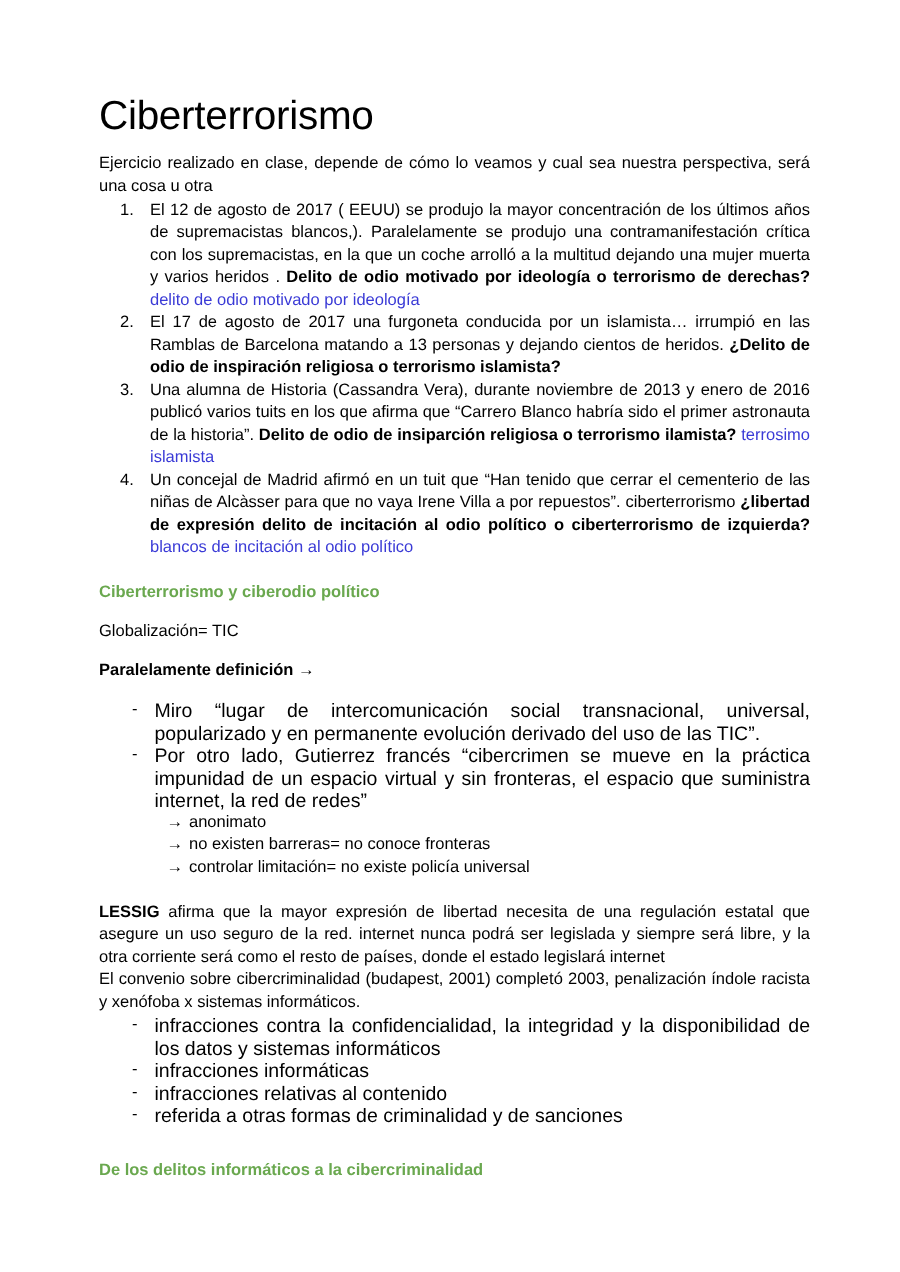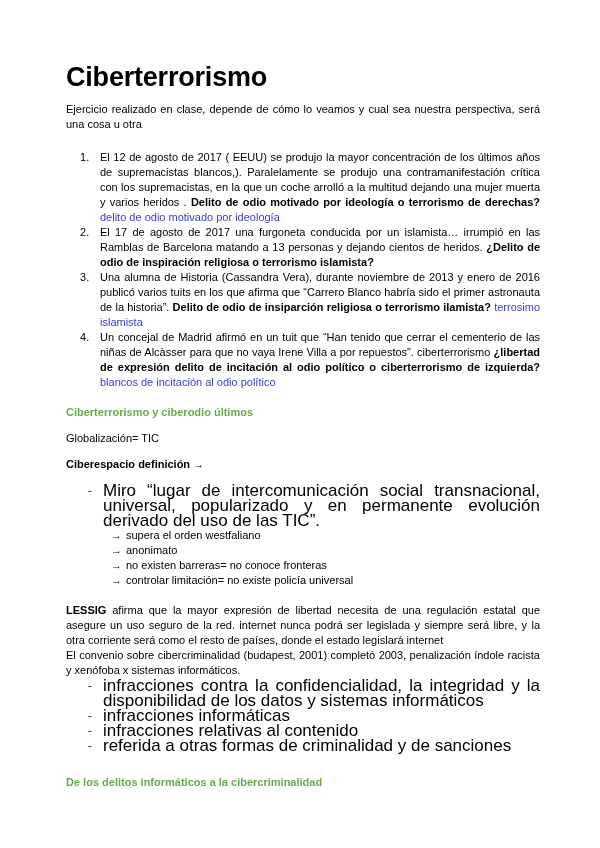--- a/index.html
+++ b/index.html
@@ -17,34 +17,34 @@
   .page {
     width: 600px;
     height: 848px;
     background: #ffffff;
     box-sizing: border-box;
     padding: 62px 60px 0 66px;
     position: relative;
   }
   .doc-title {
     font-size: 27px;
-    font-weight: 700;
+    font-weight: 400;
     line-height: 1.15;
     letter-spacing: -0.2px;
     margin: 0 0 9px 0;
     color: #000000;
   }
   .body-text {
     font-size: 11px;
     line-height: 15px;
     text-align: justify;
     margin: 0;
   }
   .intro {
-    margin-bottom: 18px;
+    margin-bottom: 1px;
   }
   ol.numbered {
     margin: 0;
     padding: 0;
     list-style: none;
     counter-reset: itm;
   }
   ol.numbered > li {
     counter-increment: itm;
     position: relative;
@@ -65,21 +65,21 @@
     line-height: 15px;
   }
   ul.dashes {
     margin: 0;
     padding: 0;
     list-style: none;
   }
   ul.dashes > li {
     position: relative;
     padding-left: 37px;
-    font-size: 17px;
+    font-size: 13px;
     line-height: 15px;
     text-align: justify;
   }
   ul.dashes > li::before {
     content: "-";
     position: absolute;
     left: 22px;
     top: 0;
     font-size: 11px;
     line-height: 15px;
@@ -133,30 +133,30 @@
 
   <ol class="numbered">
     <li><span>El 12 de agosto de 2017 ( EEUU) se produjo la mayor concentración de los últimos años de supremacistas blancos,). Paralelamente se produjo una contramanifestación crítica con los supremacistas, en la que un coche arrolló a la multitud dejando una mujer muerta y varios heridos . </span><span class="bold">Delito de odio motivado por ideología o terrorismo de derechas? </span><span class="link">delito de odio motivado por ideología</span></li>
     <li><span>El 17 de agosto de 2017 una furgoneta conducida por un islamista… irrumpió en las Ramblas de Barcelona matando a 13 personas y dejando cientos de heridos. </span><span class="bold">¿Delito de odio de inspiración religiosa o terrorismo islamista?</span><span class="link"></span></li>
     <li><span>Una alumna de Historia (Cassandra Vera), durante noviembre de 2013 y enero de 2016 publicó varios tuits en los que afirma que “Carrero Blanco habría sido el primer astronauta de la historia”. </span><span class="bold">Delito de odio de insiparción religiosa o terrorismo ilamista? </span><span class="link">terrosimo islamista</span></li>
     <li><span>Un concejal de Madrid afirmó en un tuit que “Han tenido que cerrar el cementerio de las niñas de Alcàsser para que no vaya Irene Villa a por repuestos”. ciberterrorismo </span><span class="bold">¿libertad de expresión delito de incitación al odio político o ciberterrorismo de izquierda? </span><span class="link">blancos de incitación al odio político</span></li>
   </ol>
 
   <div class="spacer-md"></div>
 
-  <p class="green-heading">Ciberterrorismo y ciberodio últimos</p>
+  <p class="green-heading">Ciberterrorismo y ciberodio político</p>
   <p class="plain-line">Globalización= TIC</p>
-  <p class="plain-line bold">Ciberespacio definición →</p>
+  <p class="plain-line bold">Paralelamente definición →</p>
 
   <ul class="dashes">
     <li>Miro “lugar de intercomunicación social transnacional, universal, popularizado y en permanente evolución derivado del uso de las TIC”.</li>
+    <li>Por otro lado, Gutierrez francés “cibercrimen se mueve en la práctica impunidad de un espacio virtual y sin fronteras, el espacio que suministra internet, la red de redes”</li>
   </ul>
 
   <ul class="arrows">
-    <li>supera el orden westfaliano</li>
     <li>anonimato</li>
     <li>no existen barreras= no conoce fronteras</li>
     <li>controlar limitación= no existe policía universal</li>
   </ul>
 
   <div class="spacer-md"></div>
 
   <p class="body-text"><span class="bold">LESSIG</span><span> afirma que la mayor expresión de libertad necesita de una regulación estatal que asegure un uso seguro de la red. internet nunca podrá ser legislada y siempre será libre, y la otra corriente será como el resto de países, donde el estado legislará internet</span></p>
 
   <p class="body-text">El convenio sobre cibercriminalidad (budapest, 2001) completó 2003, penalización índole racista y xenófoba x sistemas informáticos.</p>

